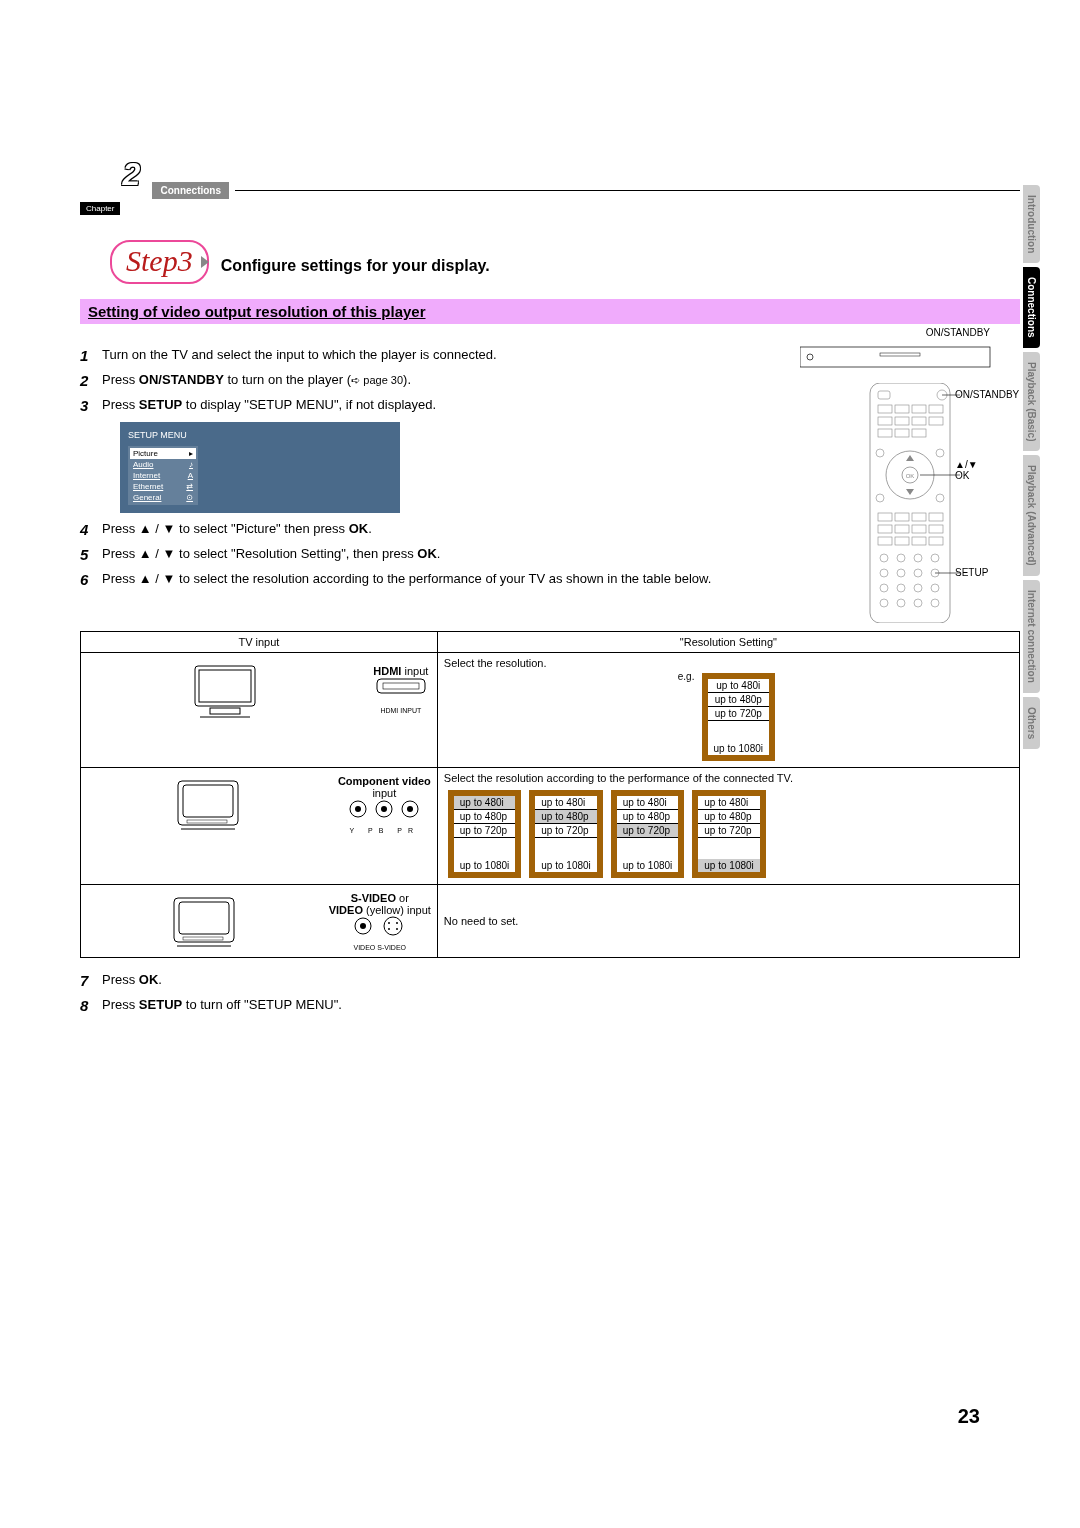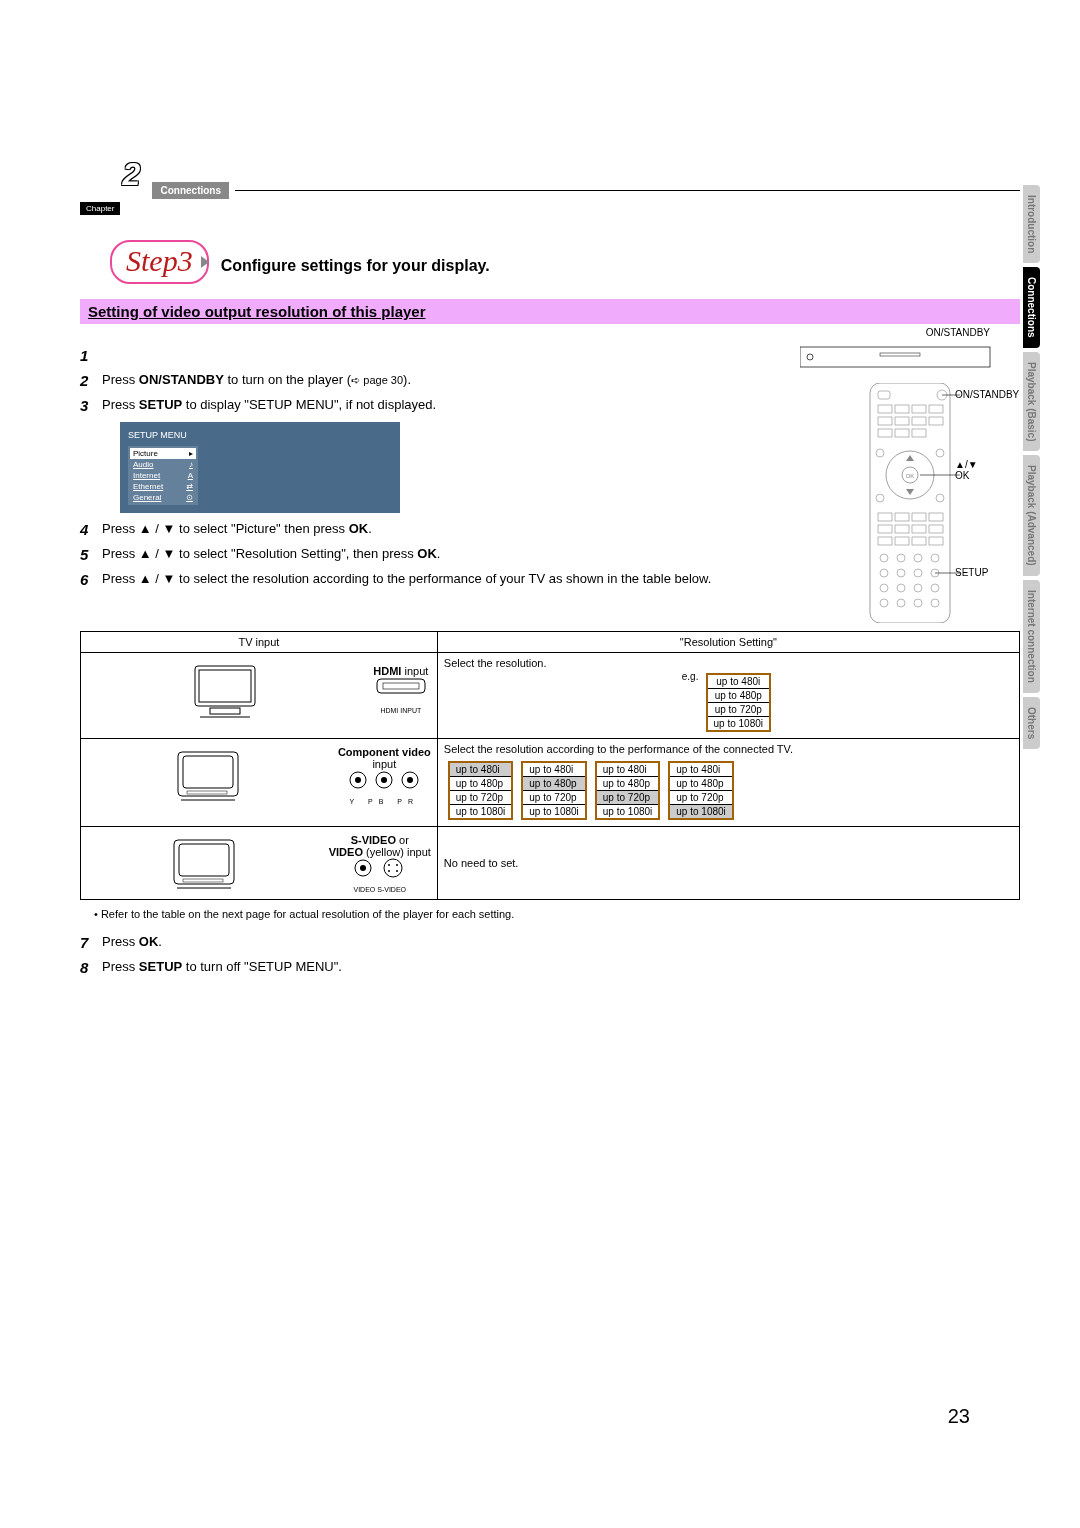--- a/index.html
+++ b/index.html
@@ -165,31 +165,31 @@
   .table th, .table td {
     border: 1px solid #000;
     padding: 4px 6px;
     vertical-align: top;
   }
   .table th { font-weight: normal; text-align: center; background: #fff; }
   .tv-svg { display:block; margin: 4px auto 0; }
   .input-cell { text-align: center; }
   .res-list {
     display: inline-block;
-    border: 2px solid #a16207;
+    border: 6px solid #a16207;
     font-size: 10px;
     margin: 2px 4px;
     vertical-align: top;
   }
   .res-list div {
     padding: 1px 6px;
     border-bottom: 1px solid #000;
     min-width: 56px;
   }
-  .res-list div:last-child { border-bottom: none; }
+  .res-list div:last-child { border-bottom: none; margin-top: 21px; }
   .res-list div.sel { background: #ccc; }
   .notes { font-size: 11px; margin: 8px 0 0 14px; }
   .notes li { margin-bottom: 4px; list-style: none; text-indent: -10px; padding-left: 10px;}
   .notes li::before { content: "• "; }
   .side-tabs {
     position: absolute;
     right: 40px;
     top: 185px;
     display: flex;
     flex-direction: column;
@@ -202,23 +202,23 @@
     font-size: 10px;
     font-weight: bold;
     padding: 10px 3px;
     border-radius: 0 4px 4px 0;
     text-align: center;
   }
   .side-tab.active { background: #000; color: #fff; }
   .page-num {
     position: absolute;
     bottom: 100px;
-    right: 110px;
+    right: 100px;
     font-size: 20px;
-    font-weight: normal;
+    font-weight: bold;
   }
   b { font-weight: bold; }
   .arrow-ref { font-size: 11px; }
 </style>
 </head>
 <body>
 
 <div class="side-tabs">
   <div class="side-tab">Introduction</div>
   <div class="side-tab active">Connections</div>
@@ -242,20 +242,21 @@
   <span class="step-pill">Step3</span>
   <span class="step-title">Configure settings for your display.</span>
 </div>
 
 <div class="section-bar">Setting of video output resolution of this player</div>
 
 <div class="content-row">
   <div class="left-col">
     <div class="num-step">
         <span class="n">1</span>
+        <span>Turn on the TV and select the input to which the player is connected.</span>
       </div>
     <div class="num-step">
         <span class="n">2</span>
       <span><span>Press </span><b>ON/STANDBY</b><span> to turn on the player (</span><span class="arrow-ref">➪ <span>page 30</span></span><span>).</span></span>
     </div>
     <div class="num-step">
         <span class="n">3</span>
       <span><span>Press </span><b>SETUP</b><span> to display "SETUP MENU", if not displayed.</span></span>
     </div>
 
@@ -479,21 +480,20 @@
       </div>
     </td>
     <td style="vertical-align:middle;">
       <span>No need to set.</span>
     </td>
   </tr>
 </tbody>
   </table>
 
 <ul class="notes">
-  <li>Refer to the table on the next page for actual resolution of the player for each setting.</li>
 </ul>
 
 <div class="num-step" style="margin-top:14px;">
     <span class="n">7</span>
   <span><span>Press </span><b>OK</b><span>.</span></span>
 </div>
 <div class="num-step">
     <span class="n">8</span>
   <span><span>Press </span><b>SETUP</b><span> to turn off "SETUP MENU".</span></span>
 </div>

